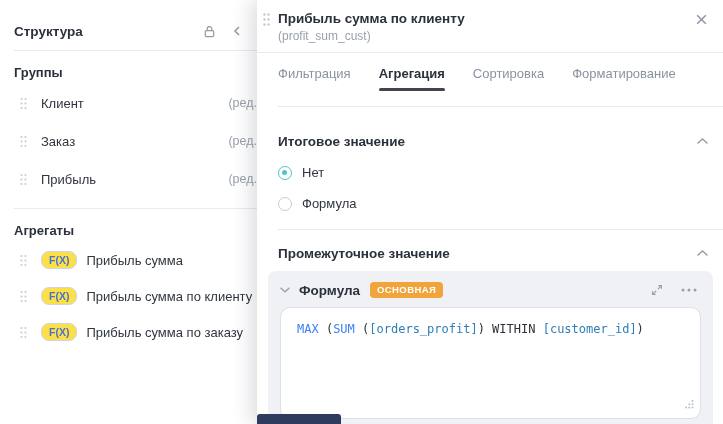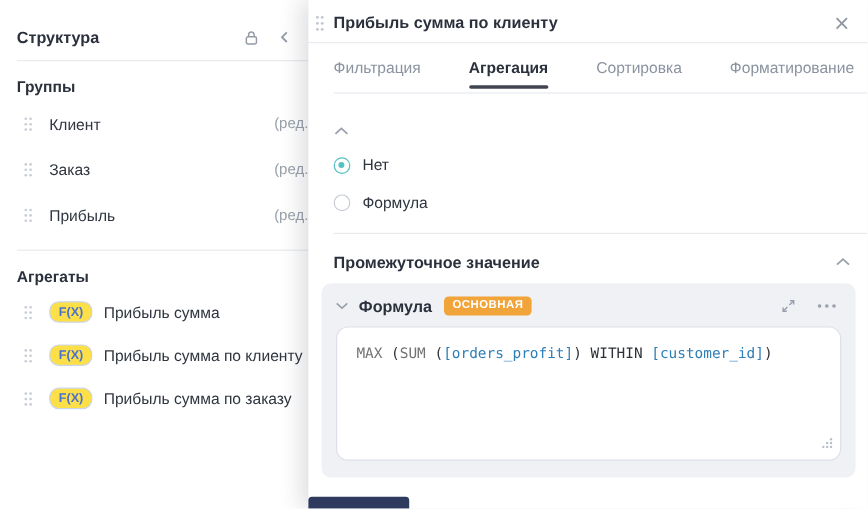--- a/index.html
+++ b/index.html
@@ -26,21 +26,21 @@
   .panel{position:absolute;left:257px;top:0;width:466px;height:100%;background:#fff;
          box-shadow:-6px 0 18px rgba(35,42,60,.16);}
   .panel-header{position:relative;padding:10px 0 0 21px;}
   .panel-drag{position:absolute;left:5px;top:12px;}
   .panel-title{font-size:13.5px;font-weight:bold;color:#2b313c;line-height:18px;}
   .panel-subtitle{font-size:12px;color:#9aa1ab;line-height:17px;}
   .close-btn{position:absolute;top:10px;right:13px;width:18px;height:18px;display:flex;
              align-items:center;justify-content:center;cursor:pointer;}
   .hr{height:1px;background:#e8eaee;margin-top:7px;}
 
-  .tabs{display:flex;gap:40px;margin:9px 0 0 21px;border-bottom:1px solid #e8eaee;padding-bottom:4px;}
+  .tabs{display:flex;gap:28px;margin:9px 0 0 21px;border-bottom:1px solid #e8eaee;padding-bottom:16px;}
   .tab{position:relative;font-size:13px;color:#8b93a0;padding:4px 0 9px 0;cursor:pointer;}
   .tab.active{color:#2b313c;font-weight:bold;}
   .tab.active::after{content:"";position:absolute;left:0;right:0;bottom:-1px;height:3px;
                      background:#3f4450;border-radius:2px;}
 
   .sect-h{display:flex;align-items:center;justify-content:space-between;
           margin:27px 14px 0 21px;}
   .sect-h .t{font-size:13.5px;font-weight:bold;color:#2b313c;}
   .sect-h .chev{cursor:pointer;display:flex;align-items:center;}
 
@@ -61,21 +61,21 @@
   .card-title{font-size:13.5px;font-weight:bold;color:#2b313c;margin-right:10px;}
   .badge{background:#f0a439;color:#fff;font-size:9.5px;font-weight:bold;letter-spacing:.4px;
          border-radius:4px;padding:3px 7px;line-height:1;}
   .card-head .spacer{flex:1;}
   .icon-btn{display:flex;align-items:center;justify-content:center;width:20px;height:20px;
             cursor:pointer;margin-left:12px;}
   .code-box{position:relative;margin:0 12px;height:112px;background:#fff;border:1px solid #dde0e8;
             border-radius:10px;box-sizing:border-box;padding:13px 16px;
             font-family:"DejaVu Sans Mono",monospace;font-size:12px;line-height:16px;}
   .tok{white-space:pre;}
-  .tok.func{color:#737373;}
+  .tok.func{color:#3b82f6;}
   .tok.field{color:#2e7eb8;}
   .tok.plain{color:#2c3038;}
   .grip{position:absolute;right:6px;bottom:5px;}
 
   .partial-bar{position:absolute;left:0px;bottom:0;width:84px;height:10px;background:#2e3b5e;
                border-radius:3px 3px 0 0;cursor:pointer;}
 </style>
 </head>
 <body>
 
@@ -213,37 +213,39 @@
             <circle cx="2.5" cy="2.5" r="1.2"></circle>
               <circle cx="6.5" cy="2.5" r="1.2"></circle>
             <circle cx="2.5" cy="7.5" r="1.2"></circle>
               <circle cx="6.5" cy="7.5" r="1.2"></circle>
             <circle cx="2.5" cy="12.5" r="1.2"></circle>
               <circle cx="6.5" cy="12.5" r="1.2"></circle>
           </g>
         </svg>
       </span>
       <div class="panel-title">Прибыль сумма по клиенту</div>
+      <div class="panel-subtitle">(profit_sum_cust)</div>
       <span class="close-btn">
         <svg width="13" height="13" viewBox="0 0 12 12" fill="none" stroke="#8f96a1" stroke-width="1.4">
           <line x1="2" y1="2" x2="10" y2="10"></line>
             <line x1="10" y1="2" x2="2" y2="10"></line>
         </svg>
       </span>
     </div>
     <div class="hr"></div>
 
     <div class="tabs" id="tabs-row">
         <span class="tab">Фильтрация</span>
         <span class="tab active">Агрегация</span>
         <span class="tab">Сортировка</span>
         <span class="tab">Форматирование</span>
       </div>
 
     <div class="sect-h">
+      <span class="t">Итоговое значение</span>
       <span class="chev">
         <svg width="13" height="9" viewBox="0 0 13 9" fill="none" stroke="#99a0ac" stroke-width="1.5">
           <polyline points="1.5,6.5 6.5,2 11.5,6.5"></polyline>
         </svg>
       </span>
     </div>
 
     <div id="radio-list">
         <div class="radio-row">
           <span class="radio checked"></span>

